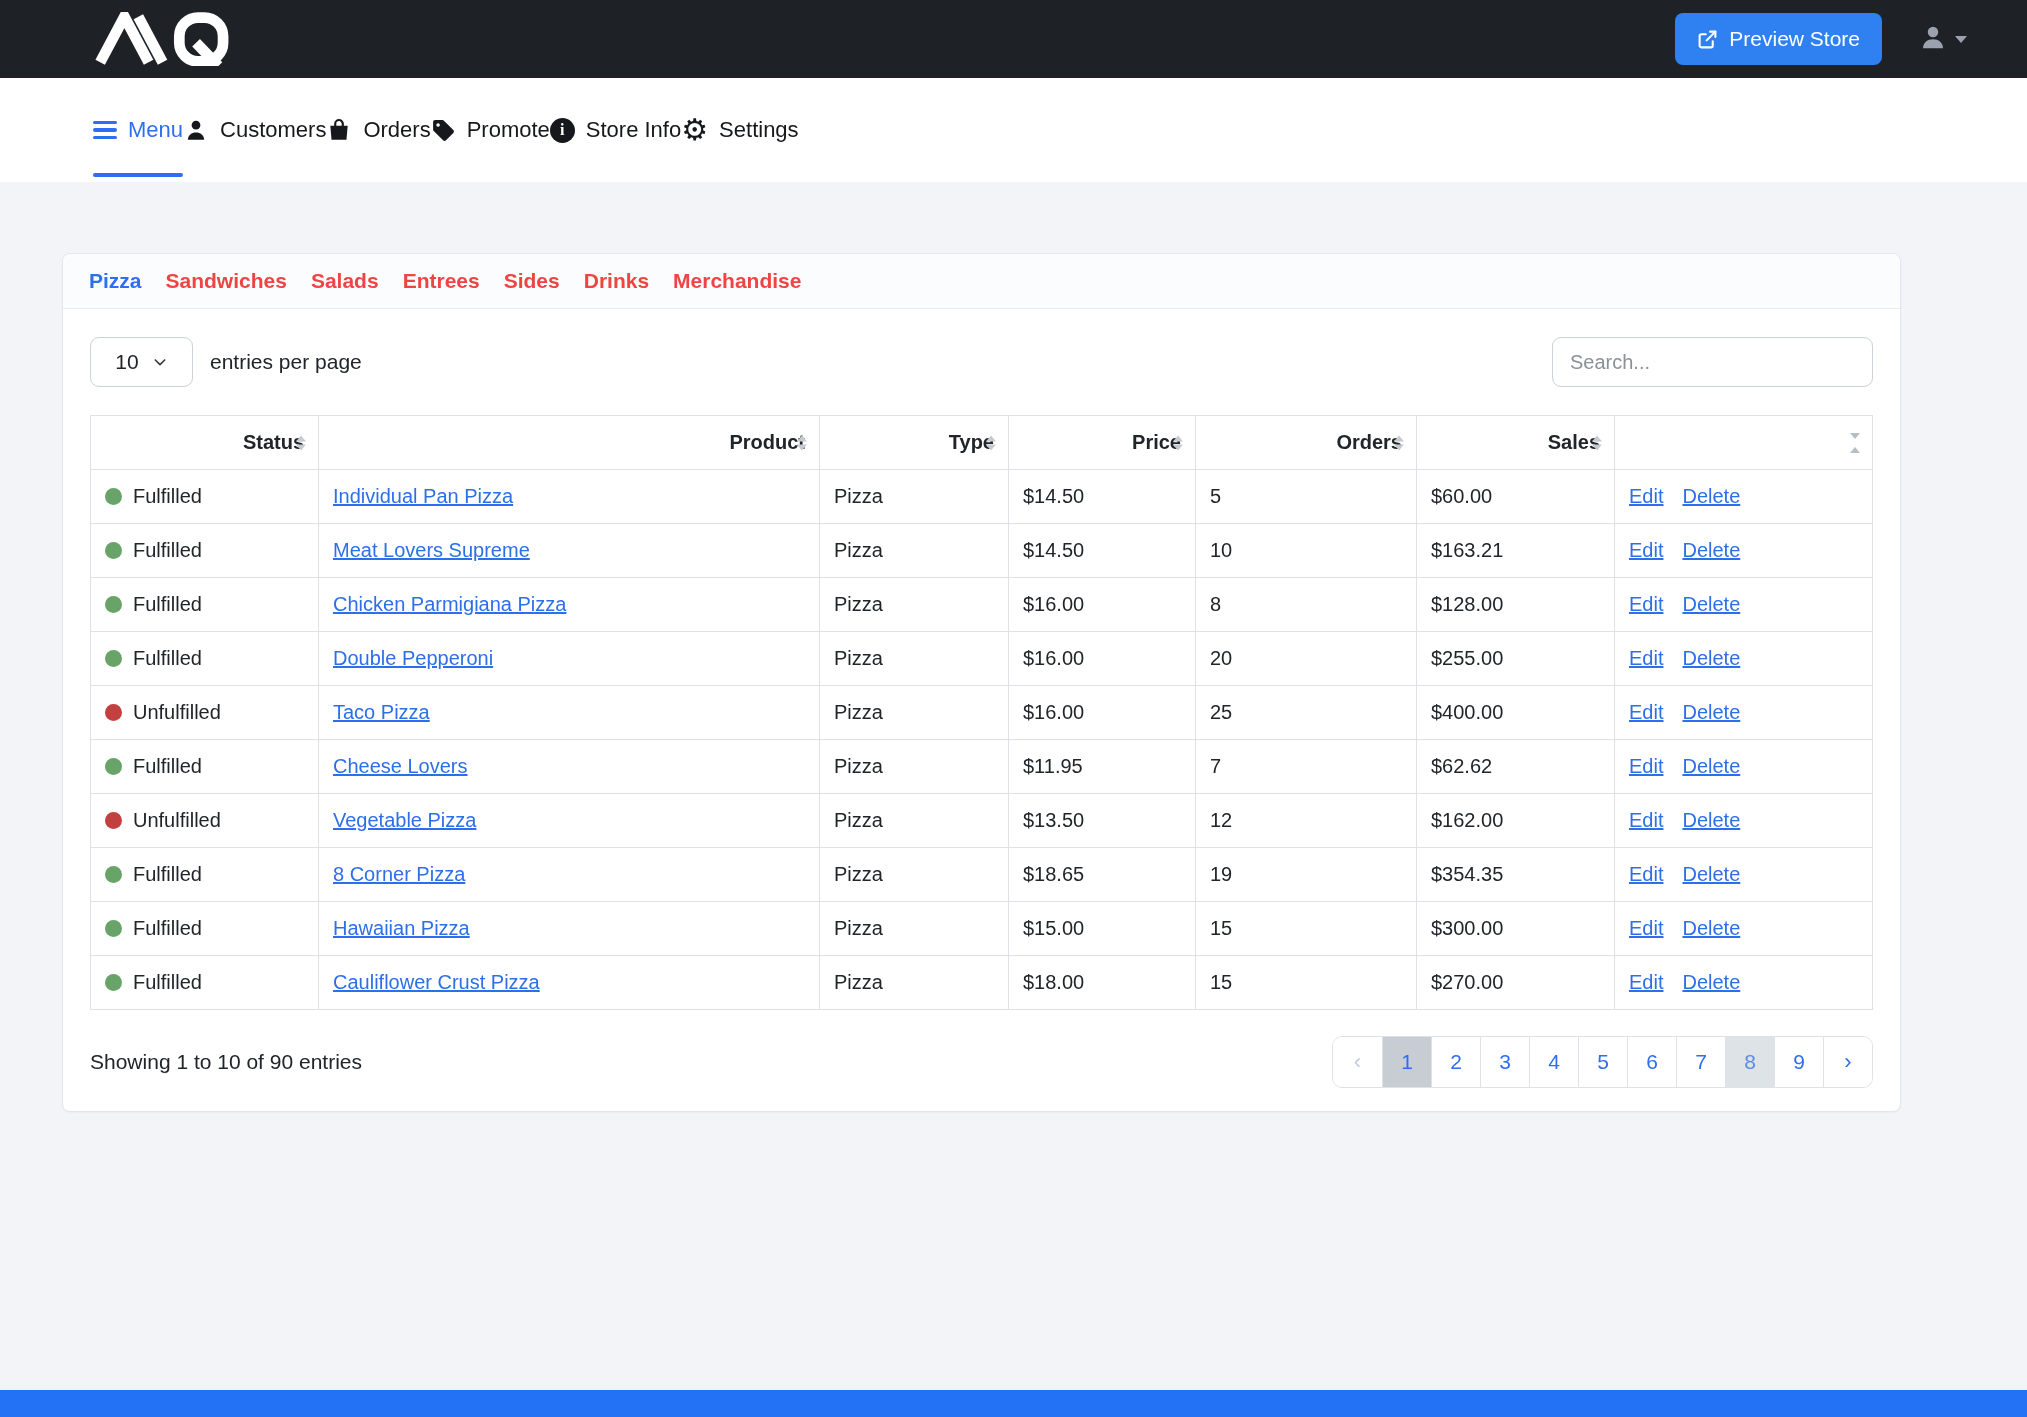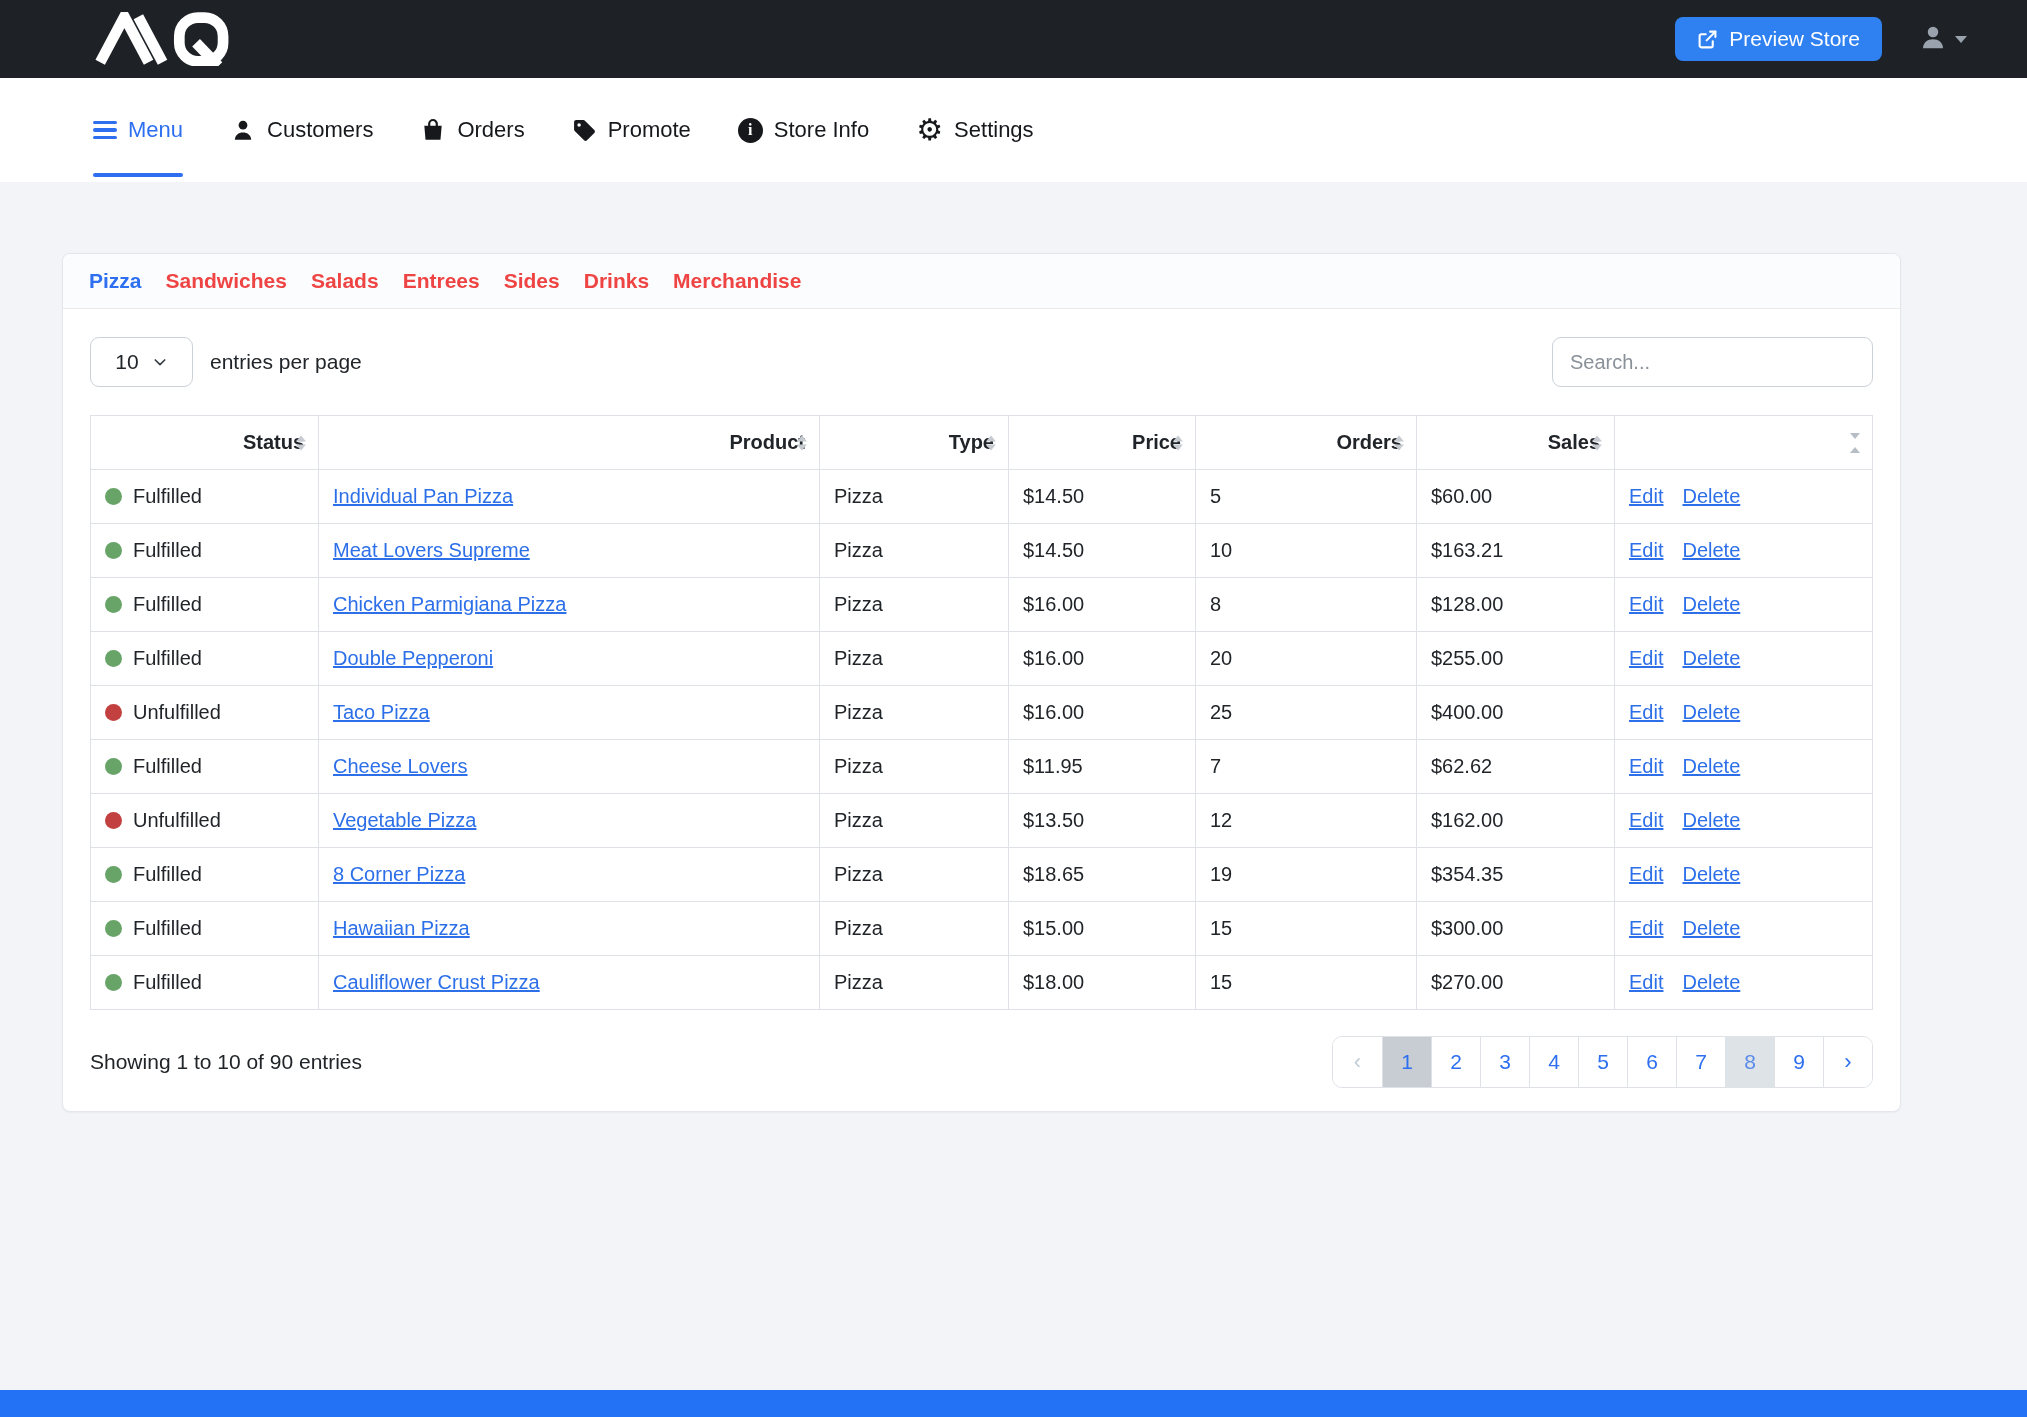--- a/index.html
+++ b/index.html
@@ -10,35 +10,35 @@
   }
 
   
   .topbar {
     height:78px; background:#1e2125; display:flex; align-items:center;
     padding:0 60px 0 90px;
   }
   .logo { height:54px; width:160px; flex:0 0 auto; }
   .topbar-right { margin-left:auto; display:flex; align-items:center; }
   .btn-preview {
-    height:44px; padding:0 22px; border:none; border-radius:8px;
+    height:52px; padding:0 22px; border:none; border-radius:8px;
     background:#2f80f0; color:#fff; font-size:21px; font-family:inherit;
     display:flex; align-items:center; gap:11px; cursor:pointer;
   }
   .btn-preview svg { display:block; }
   .user-menu { display:flex; align-items:center; gap:7px; margin-left:36px; cursor:pointer; }
   .caret-down {
     width:0; height:0; border-left:6px solid transparent; border-right:6px solid transparent;
     border-top:7px solid #9aa3ad;
   }
 
   
   .mainnav {
     height:104px; background:#fff; display:flex; align-items:flex-end;
-    padding:0 93px; gap:47px;
+    padding:0 93px; 
   }
   .nav-item {
     display:flex; align-items:center; gap:11px; font-size:22px; color:#16181b;
     height:100%; position:relative; cursor:pointer; white-space:nowrap;
   }
   .nav-item.active { color:#2d6ff0; }
   .nav-item.active::after {
     content:""; position:absolute; left:0; right:0; bottom:5px; height:4px;
     background:#2d6ff0; border-radius:3px;
   }

